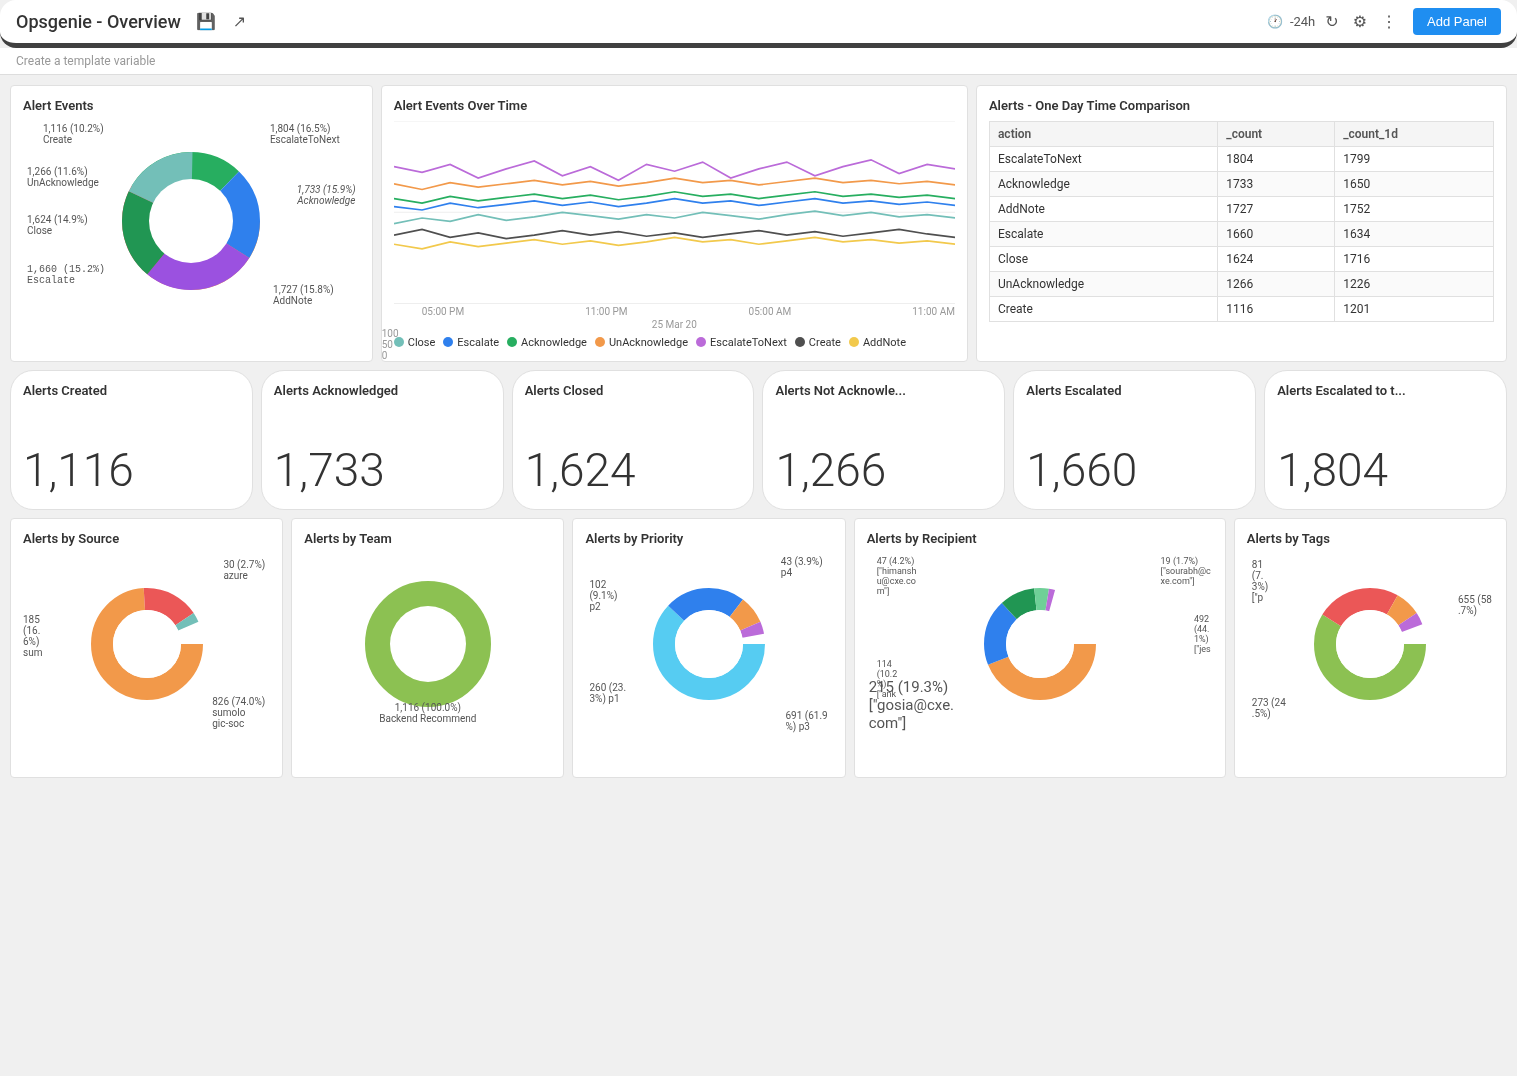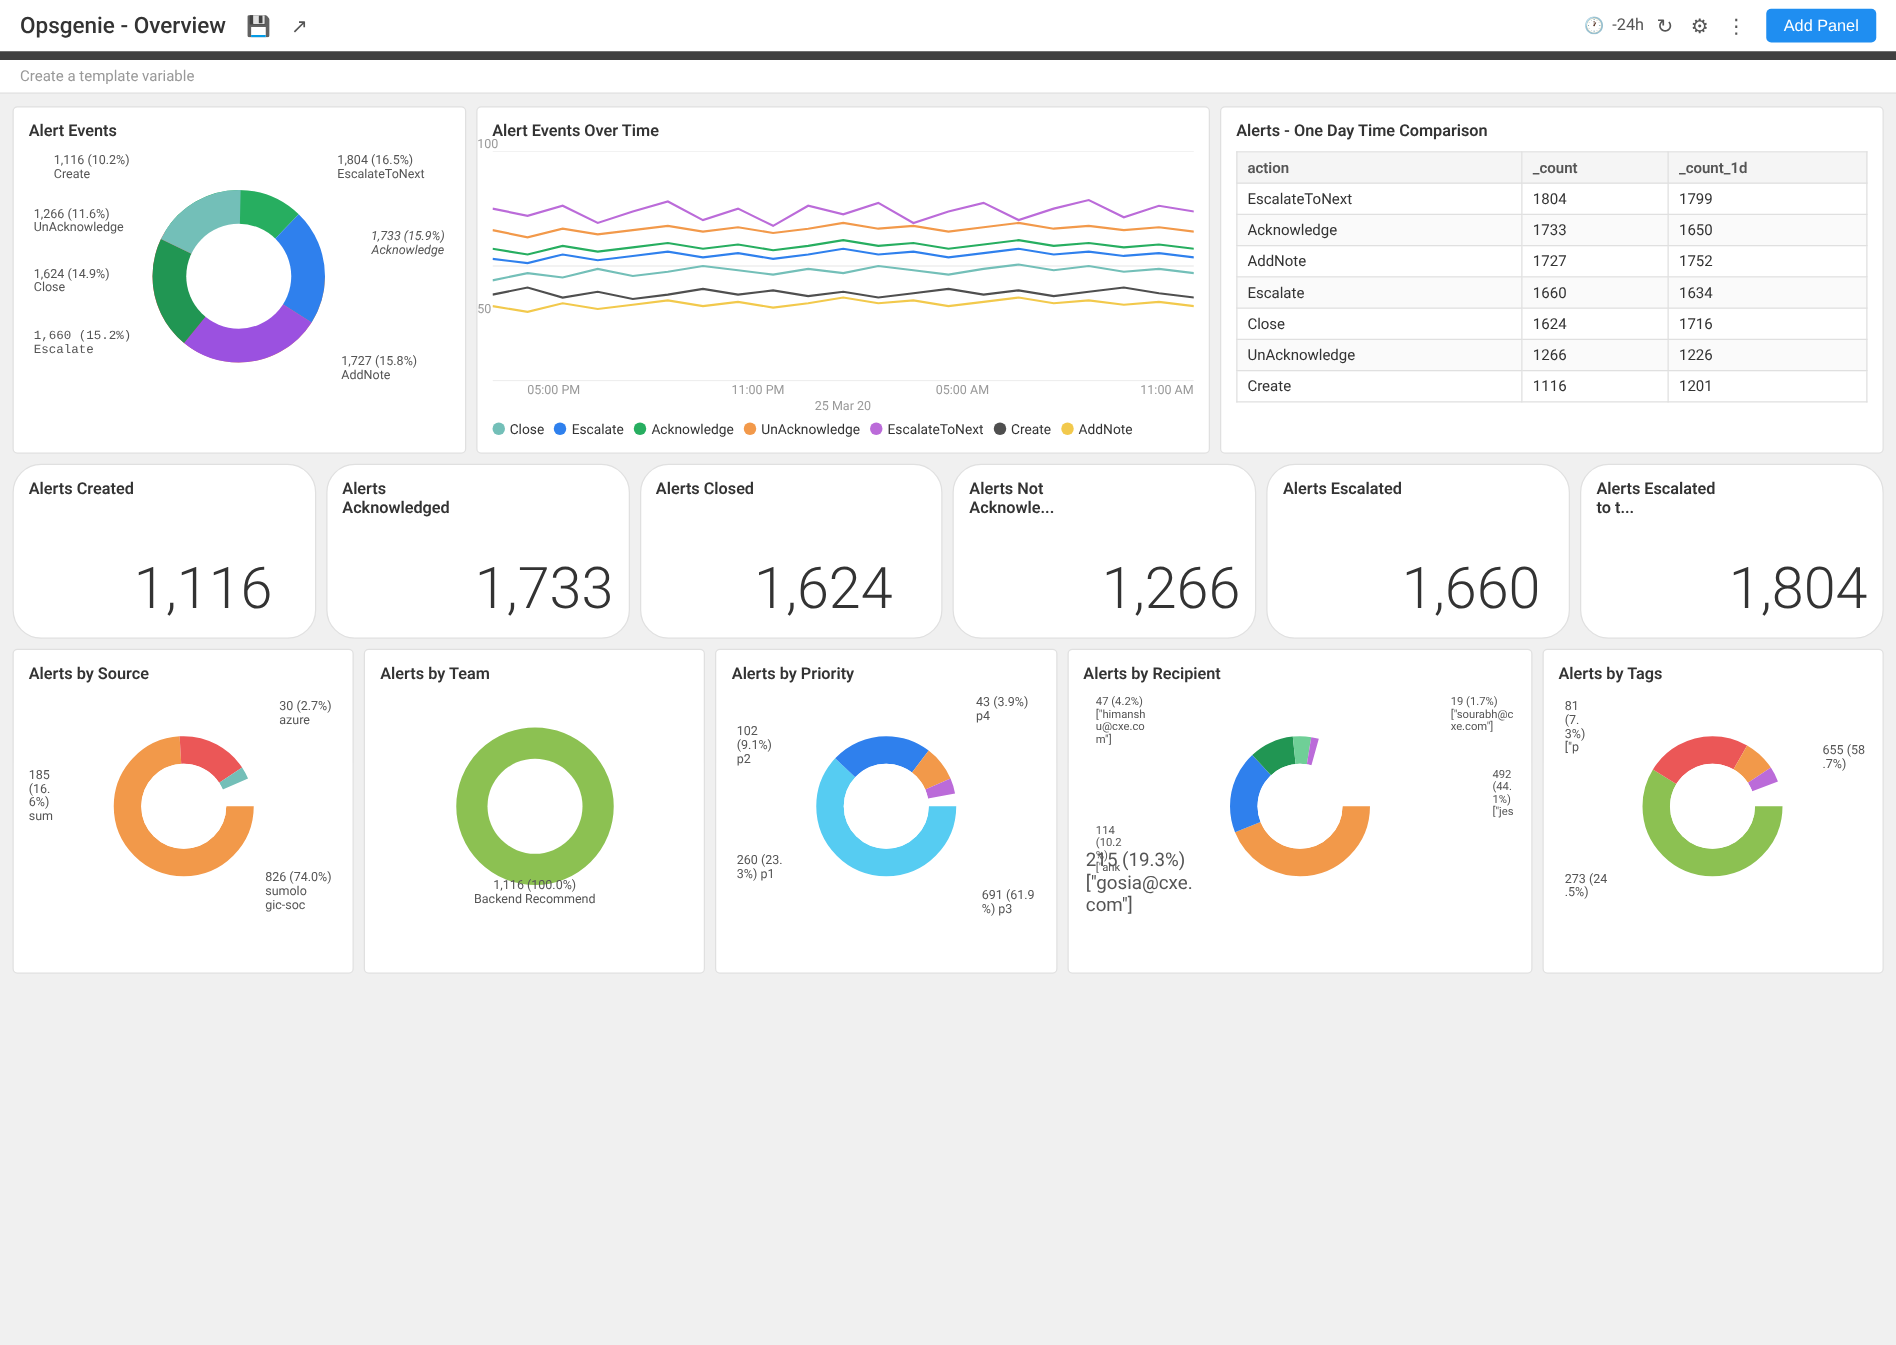--- a/index.html
+++ b/index.html
@@ -1,18 +1,18 @@
 <!DOCTYPE html>
 <html><head>
   <meta charset="utf-8">
   <style>
     * { box-sizing: border-box; margin: 0; padding: 0; }
     body { font-family: -apple-system, BlinkMacSystemFont, 'Segoe UI', Roboto, sans-serif; background: #f0f0f0; color: #333; font-size: 13px; }
     
-    .top-bar { background: #fff; border-bottom: 7px solid #404040; padding: 8px 16px; display: flex; align-items: center; justify-content: space-between; height: 48px; }
+    .top-bar { background: #fff; border-bottom: 5px solid #404040; padding: 8px 16px; display: flex; align-items: center; justify-content: space-between; height: 48px; border-radius: 16px; }
     .top-bar-left { display: flex; align-items: center; gap: 12px; }
     .top-bar-title { font-size: 18px; font-weight: 500; color: #333; }
     .top-bar-icons { display: flex; gap: 8px; color: #666; }
     .top-bar-right { display: flex; align-items: center; gap: 12px; }
     .time-control { display: flex; align-items: center; gap: 6px; color: #555; font-size: 13px; }
     .btn-add-panel { background: #1f8ef1; color: #fff; border: none; border-radius: 4px; padding: 6px 14px; font-size: 13px; cursor: pointer; font-weight: 500; }
     .icon-btn { background: none; border: none; cursor: pointer; color: #555; font-size: 16px; padding: 2px 4px; }
     
     .sub-bar { background: #fff; border-bottom: 1px solid #ddd; padding: 6px 16px; font-size: 12px; color: #999; }
     
@@ -22,21 +22,21 @@
     
     .panel { background: #fff; border: 1px solid #e0e0e0; border-radius: 4px; padding: 12px; position: relative; }
     .panel-title { font-size: 13px; font-weight: 600; color: #333; margin-bottom: 8px; }
     
     
     .panel-alert-events { flex: 1.2; min-height: 260px; }
     .panel-alert-events-over-time { flex: 2; min-height: 260px; }
     .panel-alert-comparison { flex: 1.8; min-height: 260px; }
     
     
-    .panel-stat { flex: 1; min-height: 140px; display: flex; flex-direction: row; border-radius: 23px; }
+    .panel-stat { flex: 1; min-height: 140px; display: flex; flex-direction: column; border-radius: 23px; }
     .stat-value { font-size: 46px; font-weight: 300; color: #333; margin-top: auto; padding-top: 20px; }
     
     
     .panel-by-source { flex: 1; min-height: 260px; }
     .panel-by-team { flex: 1; min-height: 260px; }
     .panel-by-priority { flex: 1; min-height: 260px; }
     .panel-by-recipient { flex: 1.4; min-height: 260px; }
     .panel-by-tags { flex: 1; min-height: 260px; }
     
     
@@ -49,21 +49,21 @@
     .cmp-table td { border: 1px solid #e0e0e0; padding: 5px 8px; color: #333; }
     .cmp-table tr:nth-child(even) td { background: #fafafa; }
     
     
     .legend { display: flex; flex-wrap: wrap; gap: 8px; font-size: 11px; margin-top: 6px; }
     .legend-item { display: flex; align-items: center; gap: 4px; }
     .legend-dot { width: 10px; height: 10px; border-radius: 50%; flex-shrink: 0; }
     .line-chart-svg { width: 100%; height: 100%; }
     
     
-    .y-labels { position: absolute; left: 0; top: 0; height: 100%; display: flex; flex-direction: column; justify-content: space-between; font-size: 10px; color: #999; padding-right: 4px; width: 28px; margin-top: 24px; }
+    .y-labels { position: absolute; left: 0; top: 0; height: 100%; display: flex; flex-direction: column; justify-content: flex-end; font-size: 10px; color: #999; padding-right: 4px; width: 28px; }
     .chart-with-axes { display: flex; width: 100%; }
     .chart-area { flex: 1; position: relative; }
     
     .x-labels { display: flex; justify-content: space-between; font-size: 10px; color: #999; padding-left: 28px; margin-top: 2px; }
     .x-date-label { text-align: center; font-size: 10px; color: #999; margin-top: 2px; }
   </style>
 </head>
 <body>
 
 <div class="top-bar">

